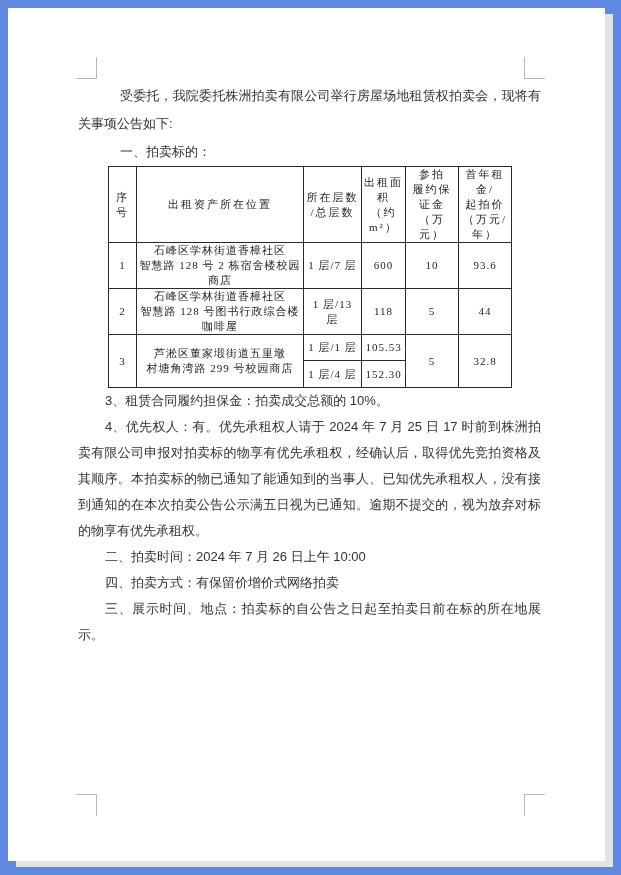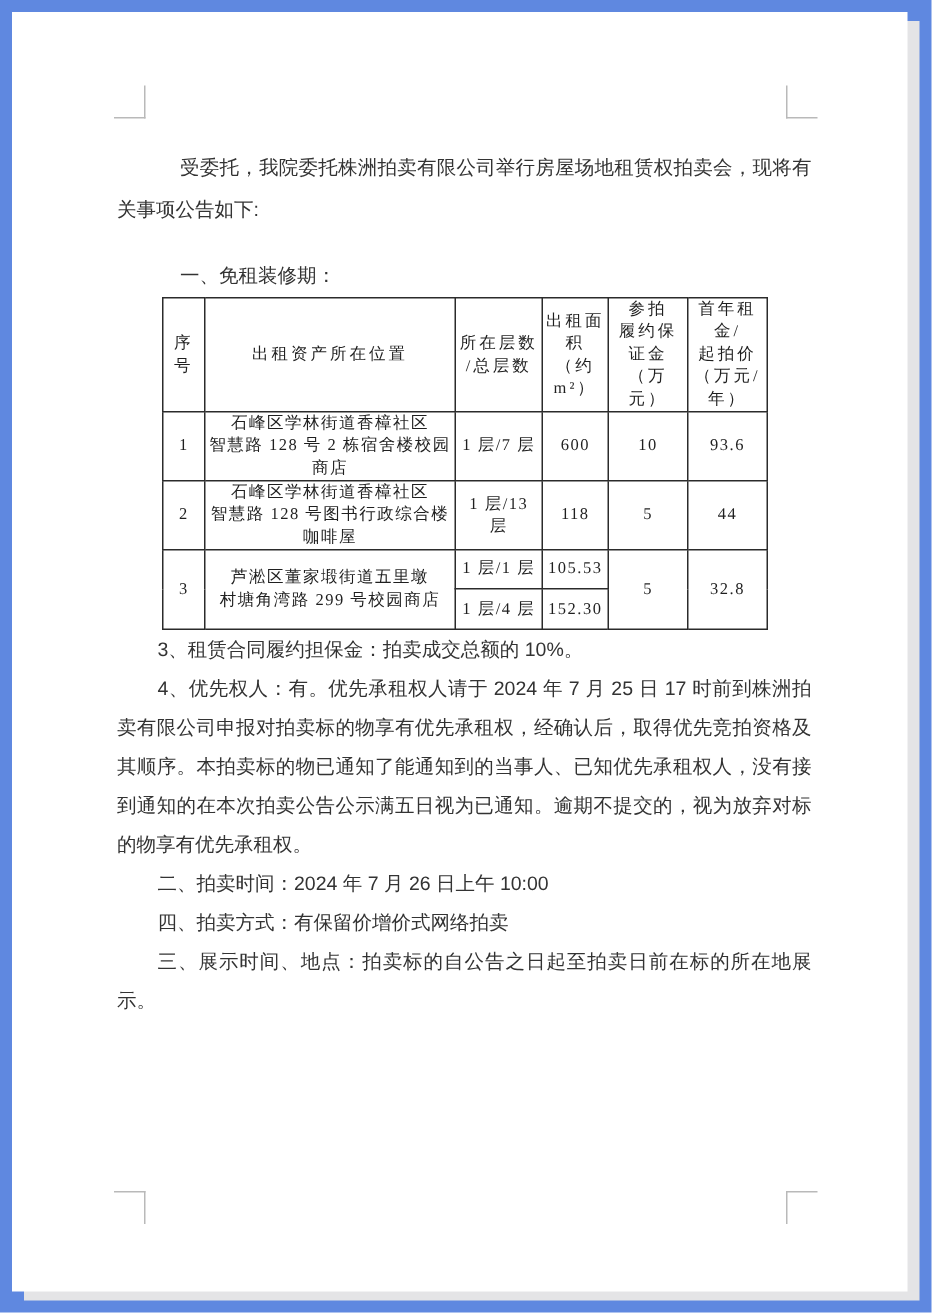--- a/index.html
+++ b/index.html
@@ -27,21 +27,21 @@
     position:absolute;left:70px;top:74px;width:463px;
     color:#333333;
   }
   .body-p{
     margin:0;
     font-size:13px;
     text-align:justify;
   }
   .lh28{line-height:28px;}
   .lh26{line-height:26px;}
-  .ind-lg{text-indent:42px;margin-top:16px;}
+  .ind-lg{text-indent:42px;}
   .ind-md{text-indent:27px;}
   .mt-clauses{margin-top:22px;}
 
   table.items{
     border-collapse:collapse;
     margin-left:30px;
     table-layout:fixed;
     width:403px;
     color:#1f1f1f;
   }
@@ -73,21 +73,21 @@
 
   <div class="mark mark-tl"></div>
   <div class="mark mark-tr"></div>
   <div class="mark mark-bl"></div>
   <div class="mark mark-br"></div>
 
   <div class="content">
 
     <p class="body-p lh28 ind-lg">受委托，我院委托株洲拍卖有限公司举行房屋场地租赁权拍卖会，现将有关事项公告如下:</p>
 
-    <p class="body-p lh28 ind-lg">一、免租装修期：</p>
+    <p class="body-p lh28 ind-lg">一、拍卖标的：</p>
 
     <table class="items">
       <colgroup>
         <col style="width:28px">
         <col style="width:167px">
         <col style="width:58px">
         <col style="width:44px">
         <col style="width:53px">
         <col style="width:53px">
       </colgroup>

